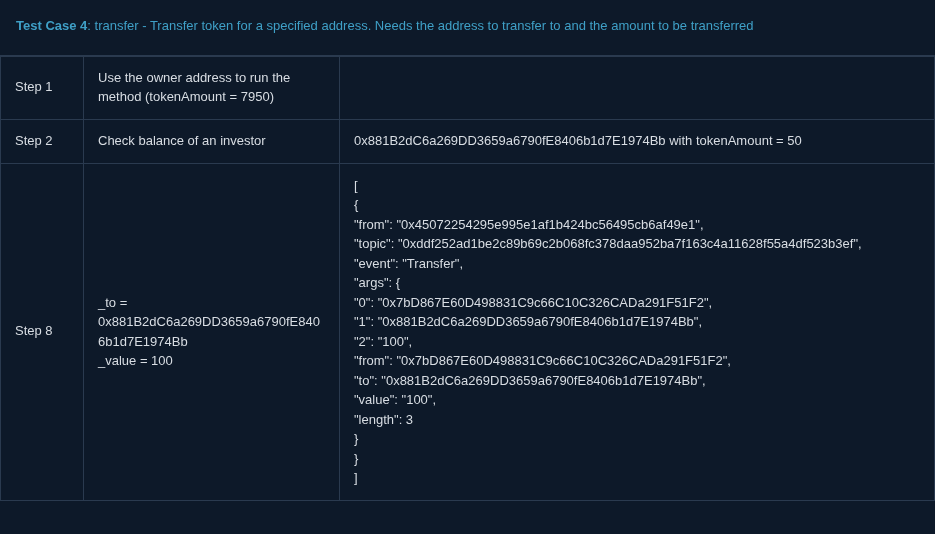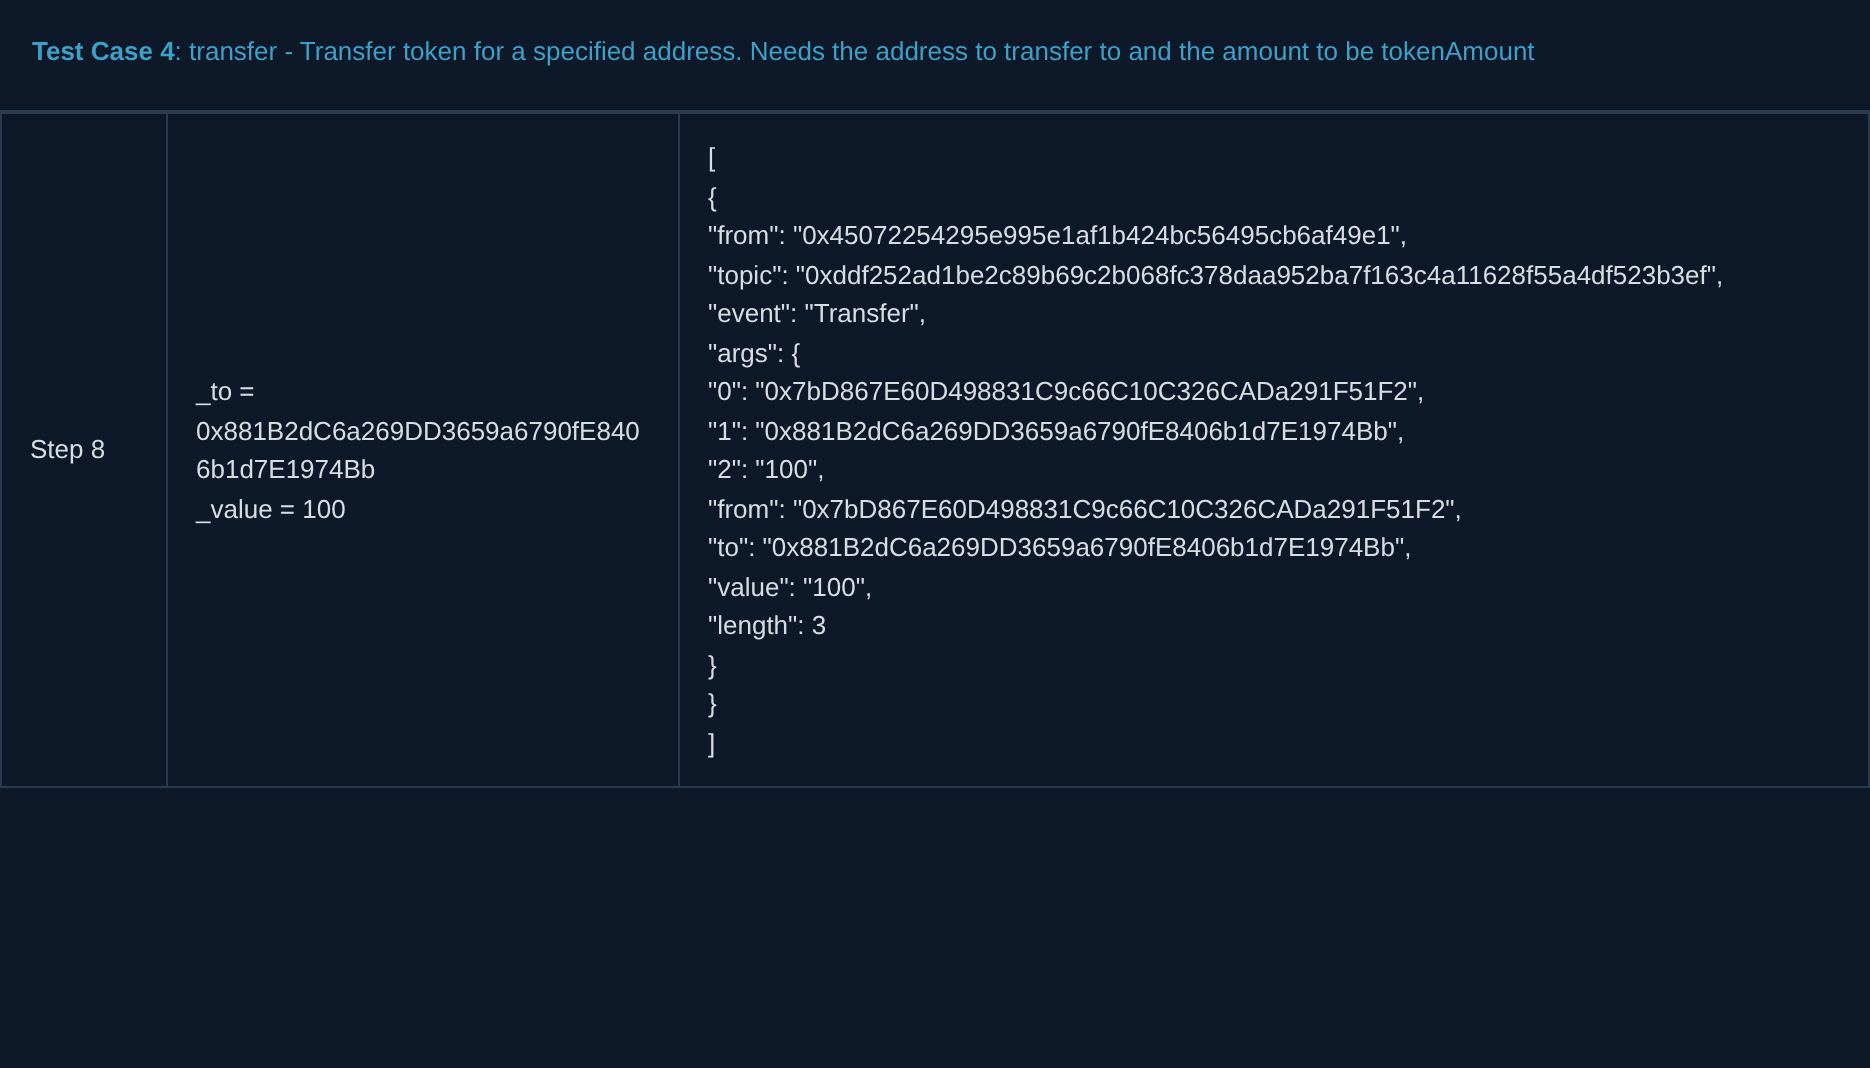--- a/index.html
+++ b/index.html
@@ -46,30 +46,40 @@
     col.c3 { width: auto; }
     .step3-detail {
       line-height: 1.5;
       white-space: pre-wrap;
     }
   </style>
 </head>
 <body>
 
 <div class="header">
-  <span class="header-title">Test Case 4</span><span class="header-desc">: transfer - Transfer token for a specified address. Needs the address to transfer to and the amount to be tokenAmount</span>
+  <span class="header-title">Test Case 4</span><span class="header-desc">: transfer - Transfer token for a specified address. Needs the address to transfer to and the amount to be transferred</span>
 </div>
 
 <table>
   <colgroup>
     <col class="c1">
     <col class="c2">
     <col class="c3">
   </colgroup>
   <tbody>
+    <tr>
+      <td>Step 1</td>
+      <td>Use the owner address to run the method (tokenAmount = 7950)</td>
+      <td></td>
+    </tr>
+    <tr>
+      <td>Step 2</td>
+      <td>Check balance of an investor</td>
+      <td>0x881B2dC6a269DD3659a6790fE8406b1d7E1974Bb with tokenAmount = 50</td>
+    </tr>
     <tr>
       <td>Step 8</td>
       <td class="step3-detail">_to = 0x881B2dC6a269DD3659a6790fE8406b1d7E1974Bb
 _value = 100</td>
       <td class="step3-detail">[
 {
 "from": "0x45072254295e995e1af1b424bc56495cb6af49e1",
 "topic": "0xddf252ad1be2c89b69c2b068fc378daa952ba7f163c4a11628f55a4df523b3ef",
 "event": "Transfer",
 "args": {

